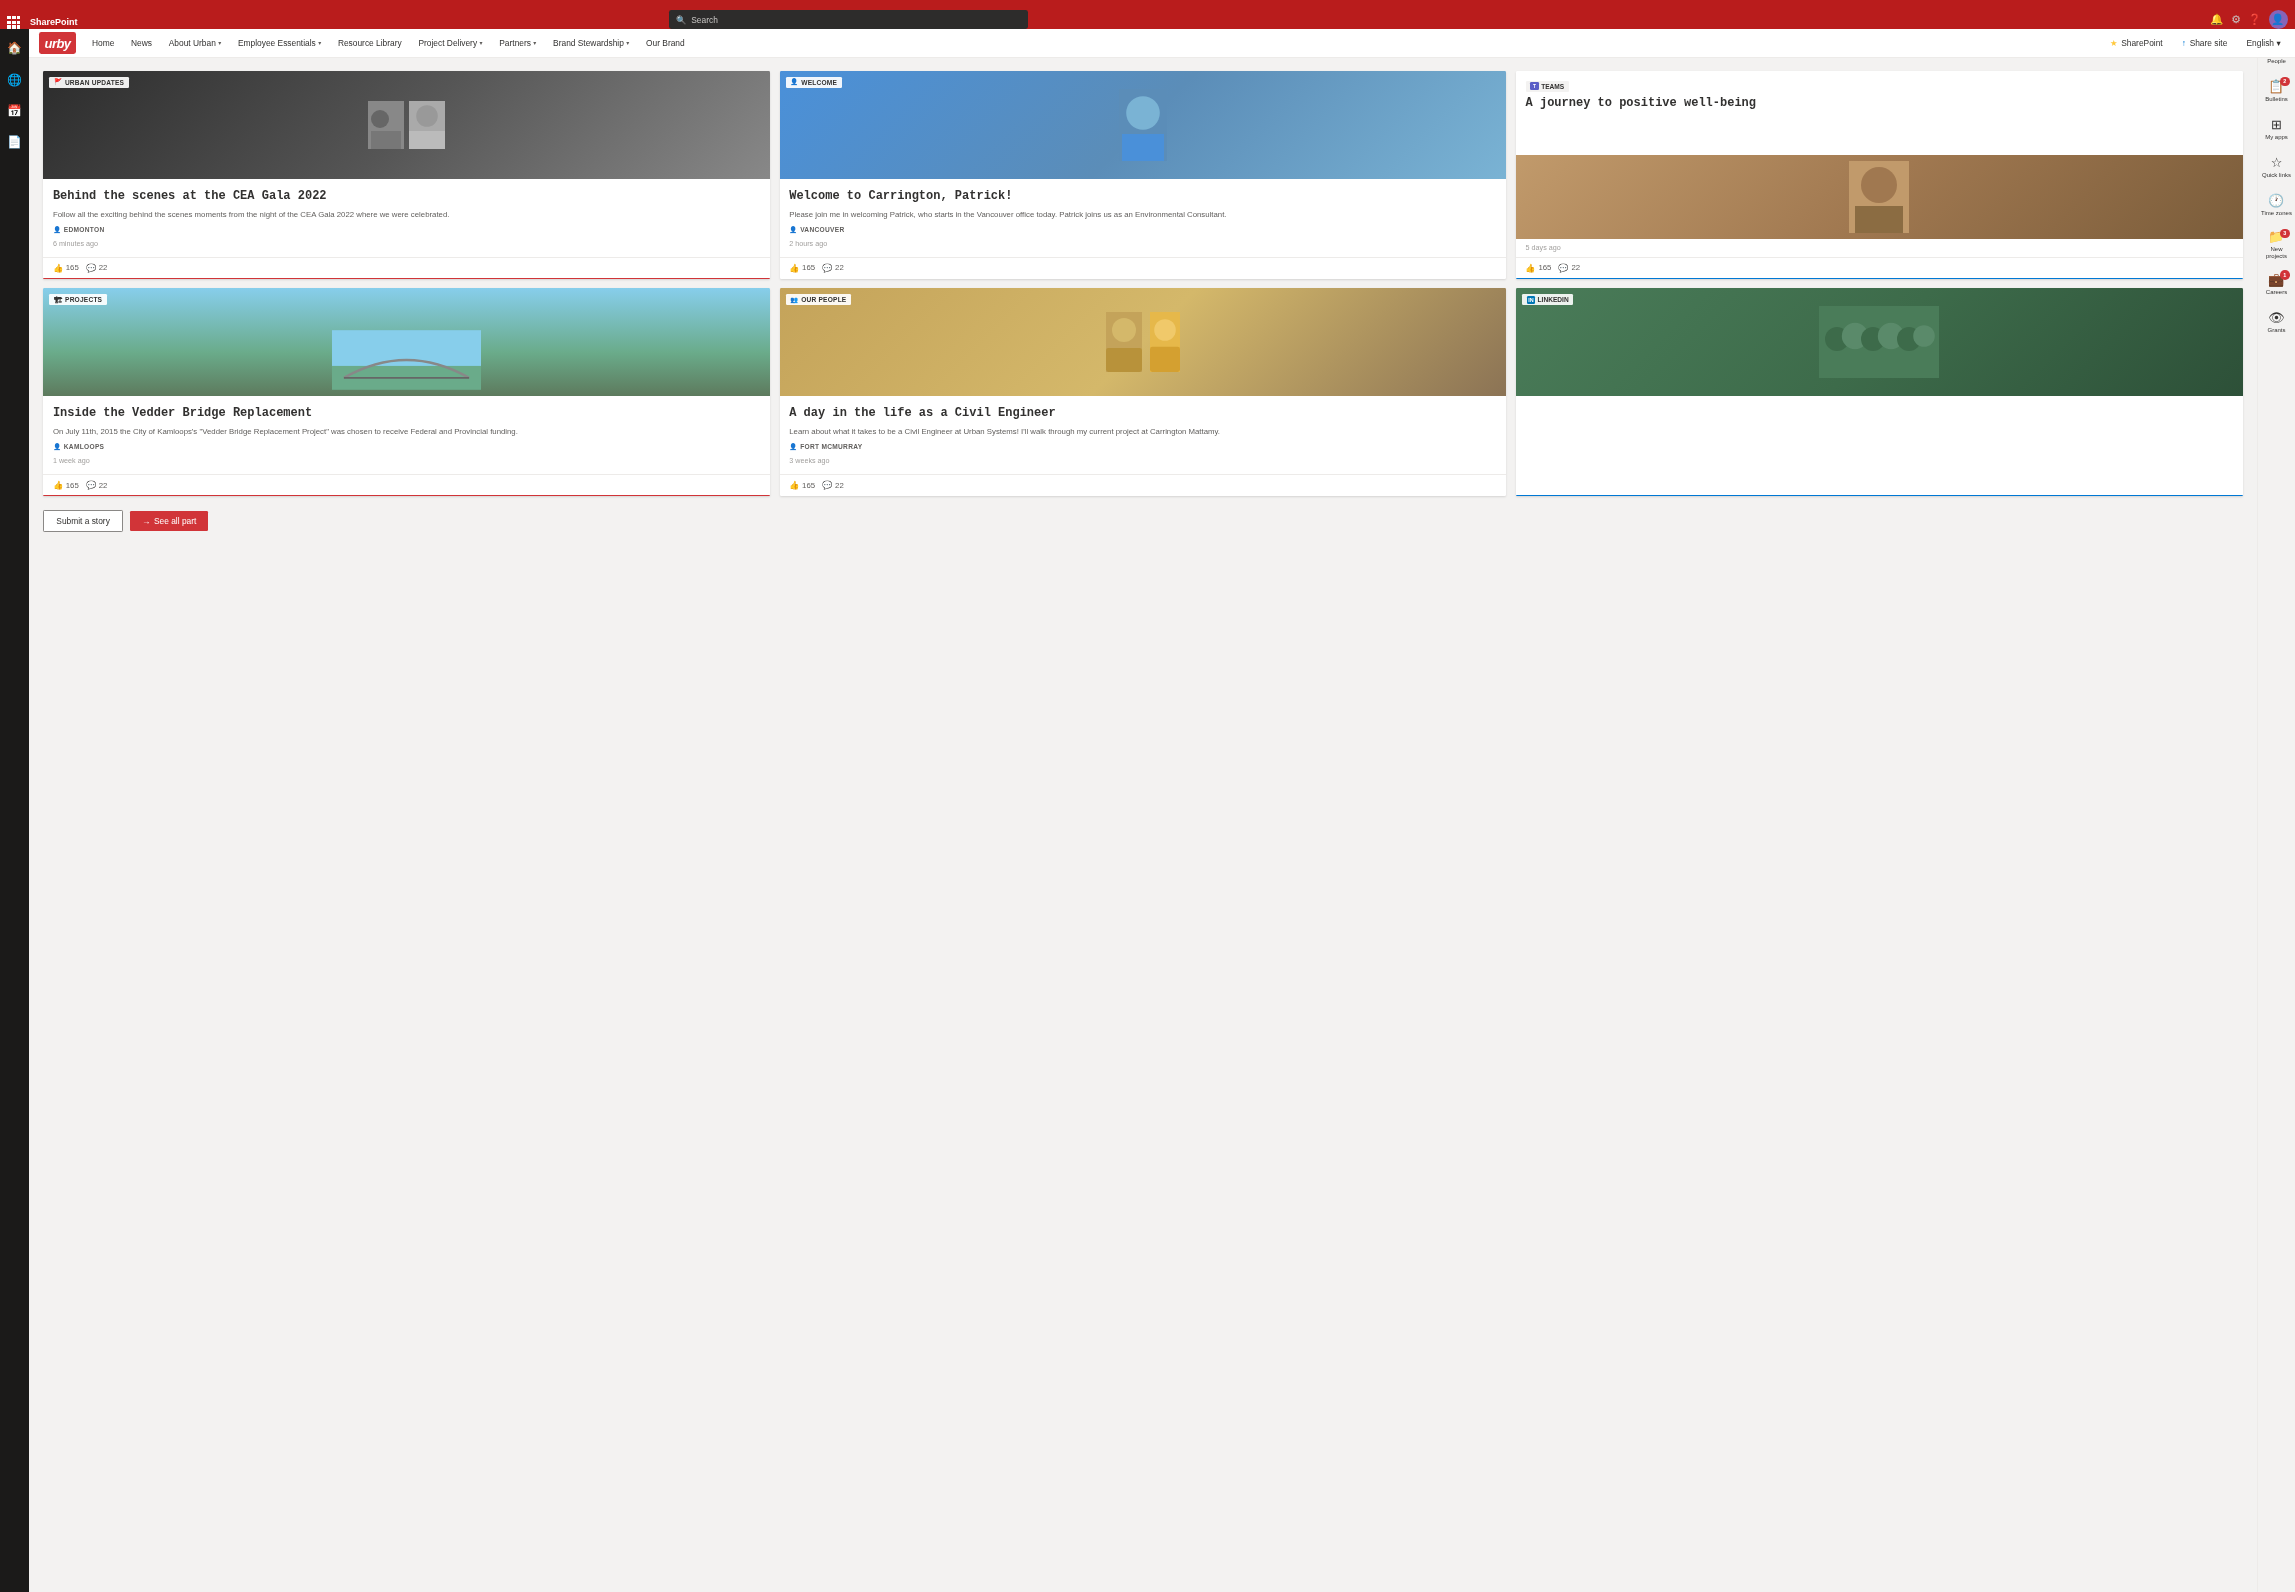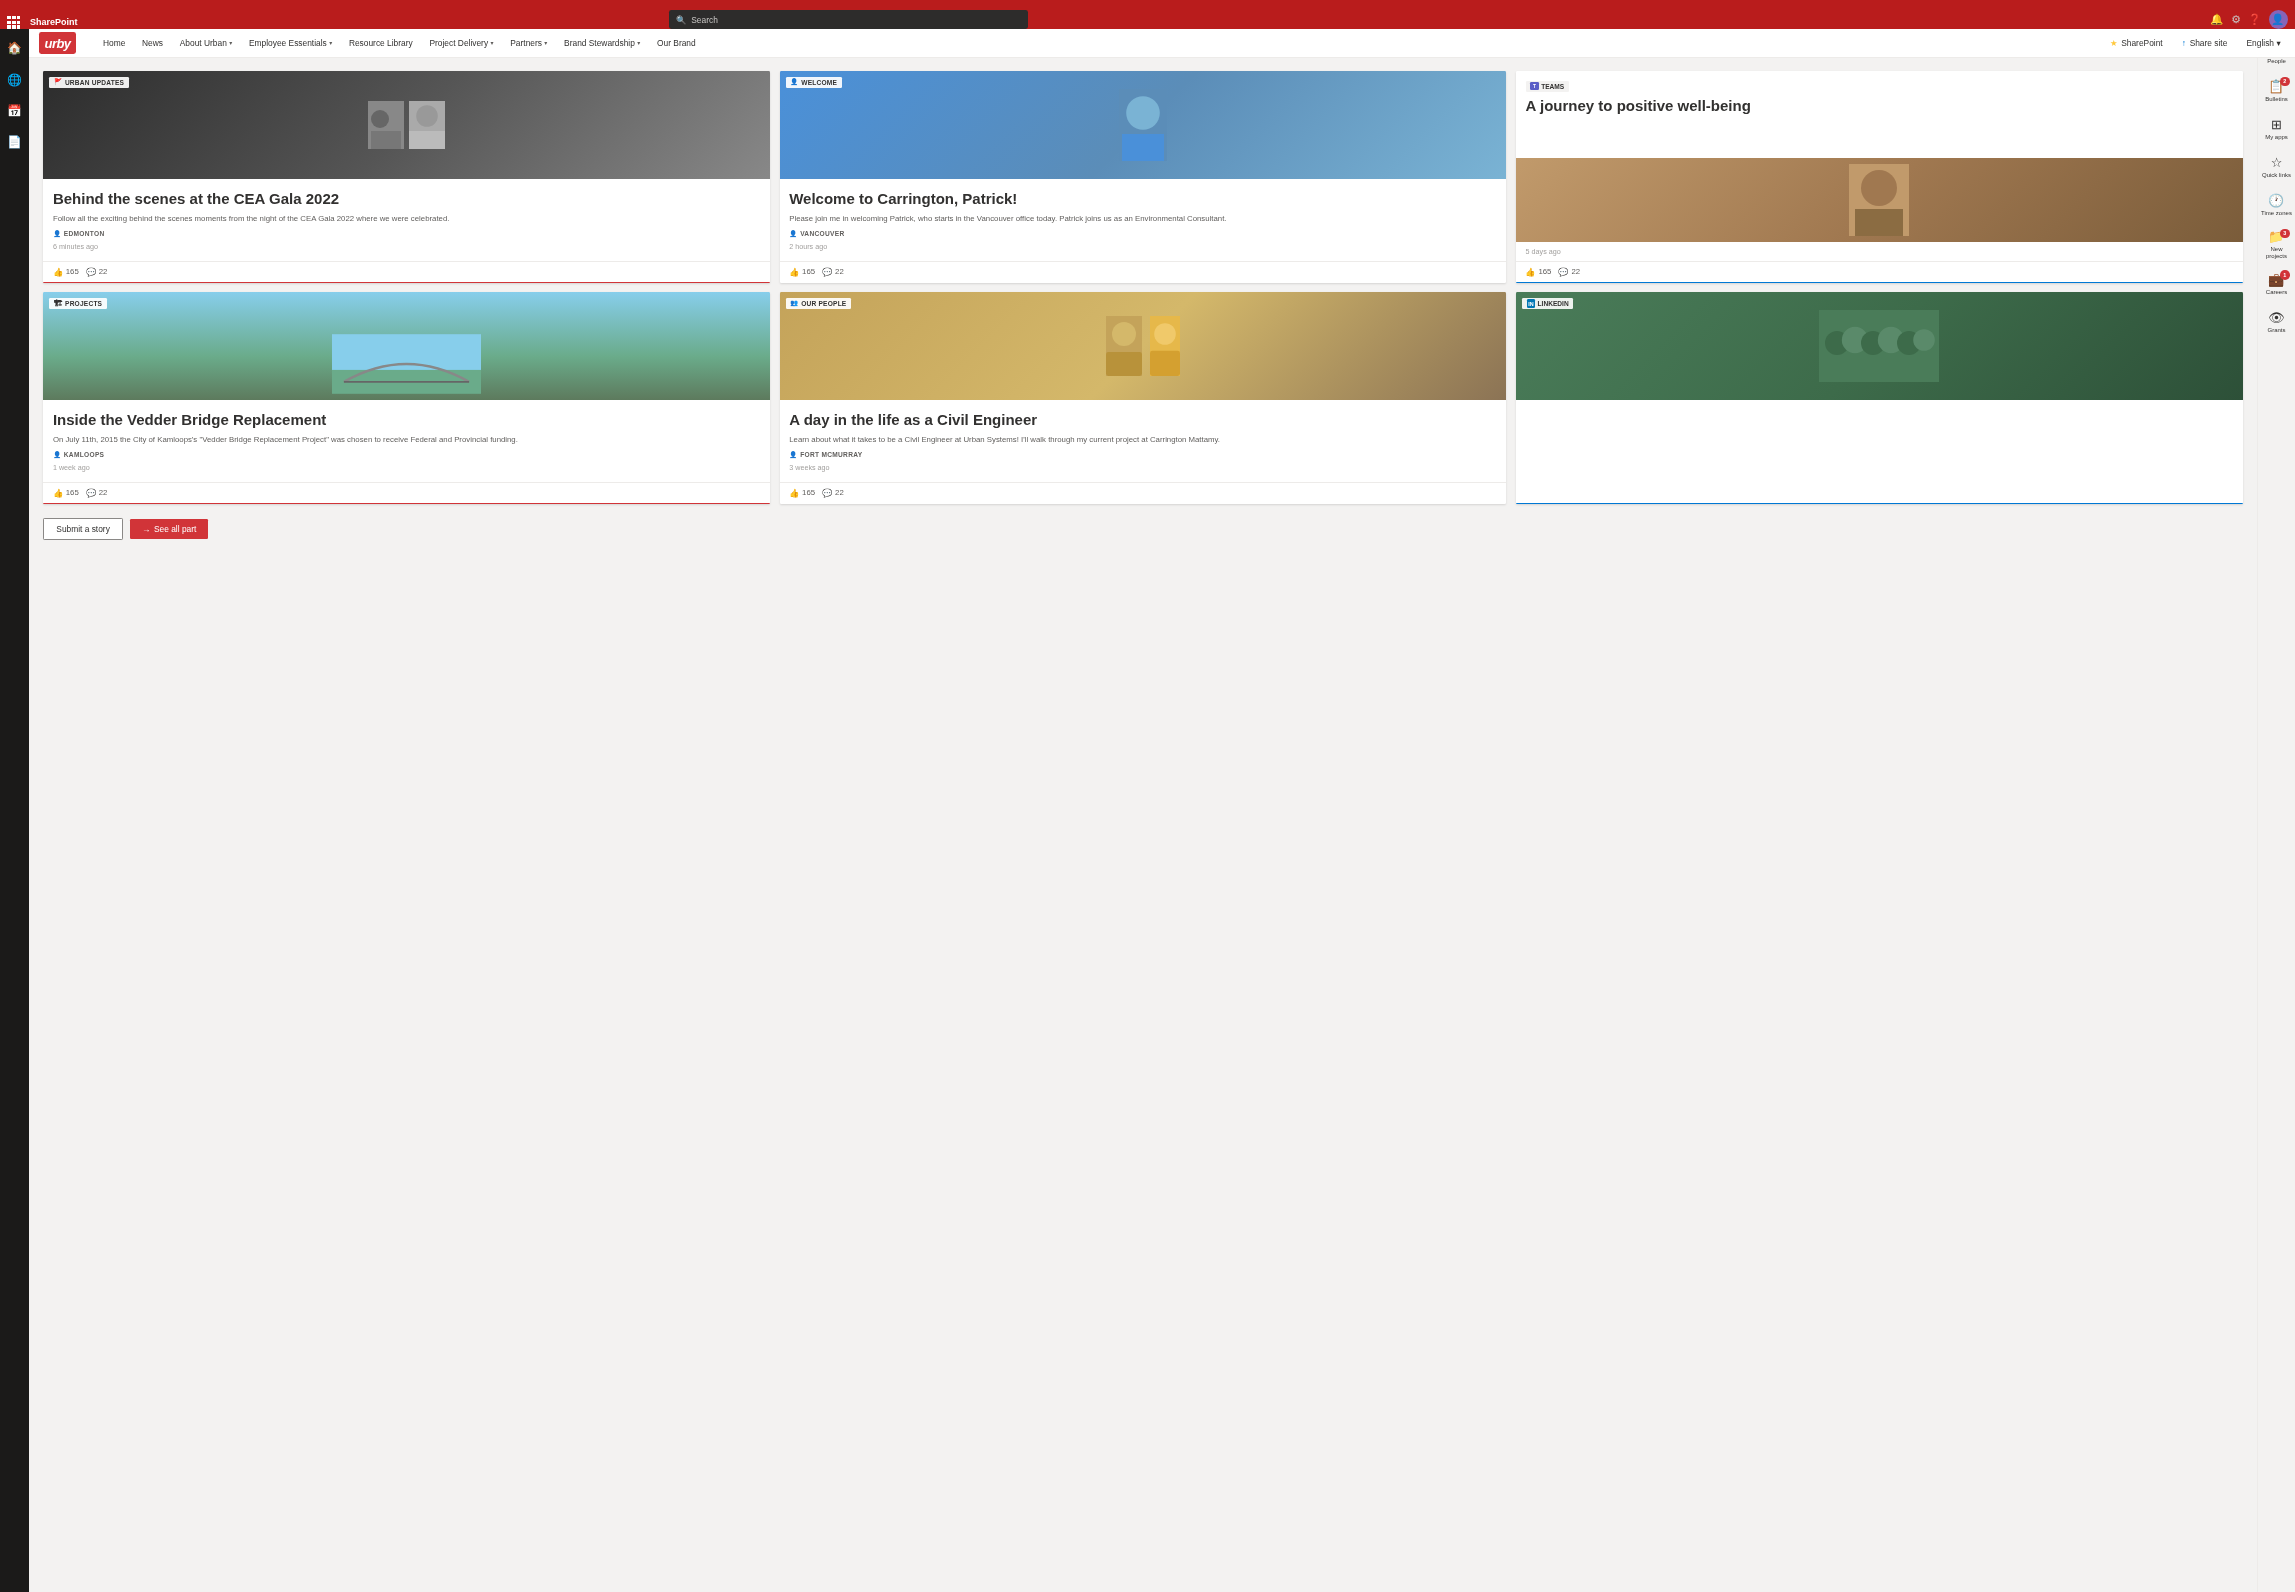--- a/index.html
+++ b/index.html
@@ -58,21 +58,21 @@
       gap: 2.4px;
     }
     .logo-box {
       background: #d13438;
       border-radius: 2.4px;
       padding: 3.6px 6px;
       color: #fff;
       font-size: 13px;
       font-weight: 900;
       letter-spacing: -0.6px;
-      margin-right: 17px;
+      margin-right: 6px;
       font-style: italic;
       cursor: pointer;
     }
     .nav-item {
       padding: 0 7.2px;
       height: 29px;
       display: flex;
       align-items: center;
       cursor: pointer;
       font-size: 8.4px;
@@ -213,21 +213,21 @@
       color: #323130;
       border-radius: 1.2px;
       display: flex;
       align-items: center;
       gap: 2.4px;
       text-transform: uppercase;
       letter-spacing: 0.2px;
     }
 
     .card-body { padding: 9.6px; flex: 1; display: flex; flex-direction: column; gap: 4.8px; }
-    .card-title { font-size: 15px; font-weight: 700; color: #323130; line-height: 1.3; }
+    .card-title { font-size: 12px; font-weight: 700; color: #323130; line-height: 1.3; font-family: Liberation Mono, monospace; }
     .card-description { font-size: 7.8px; color: #605e5c; line-height: 1.5; flex: 1; }
 
     .card-location {
       display: flex; align-items: center; gap: 2.4px;
       font-size: 6.6px; color: #605e5c; text-transform: uppercase; font-weight: 600; letter-spacing: 0.3px;
     }
     .card-time { font-size: 7.2px; color: #a19f9d; }
 
     .card-reactions {
       display: flex; align-items: center; gap: 7.2px;

